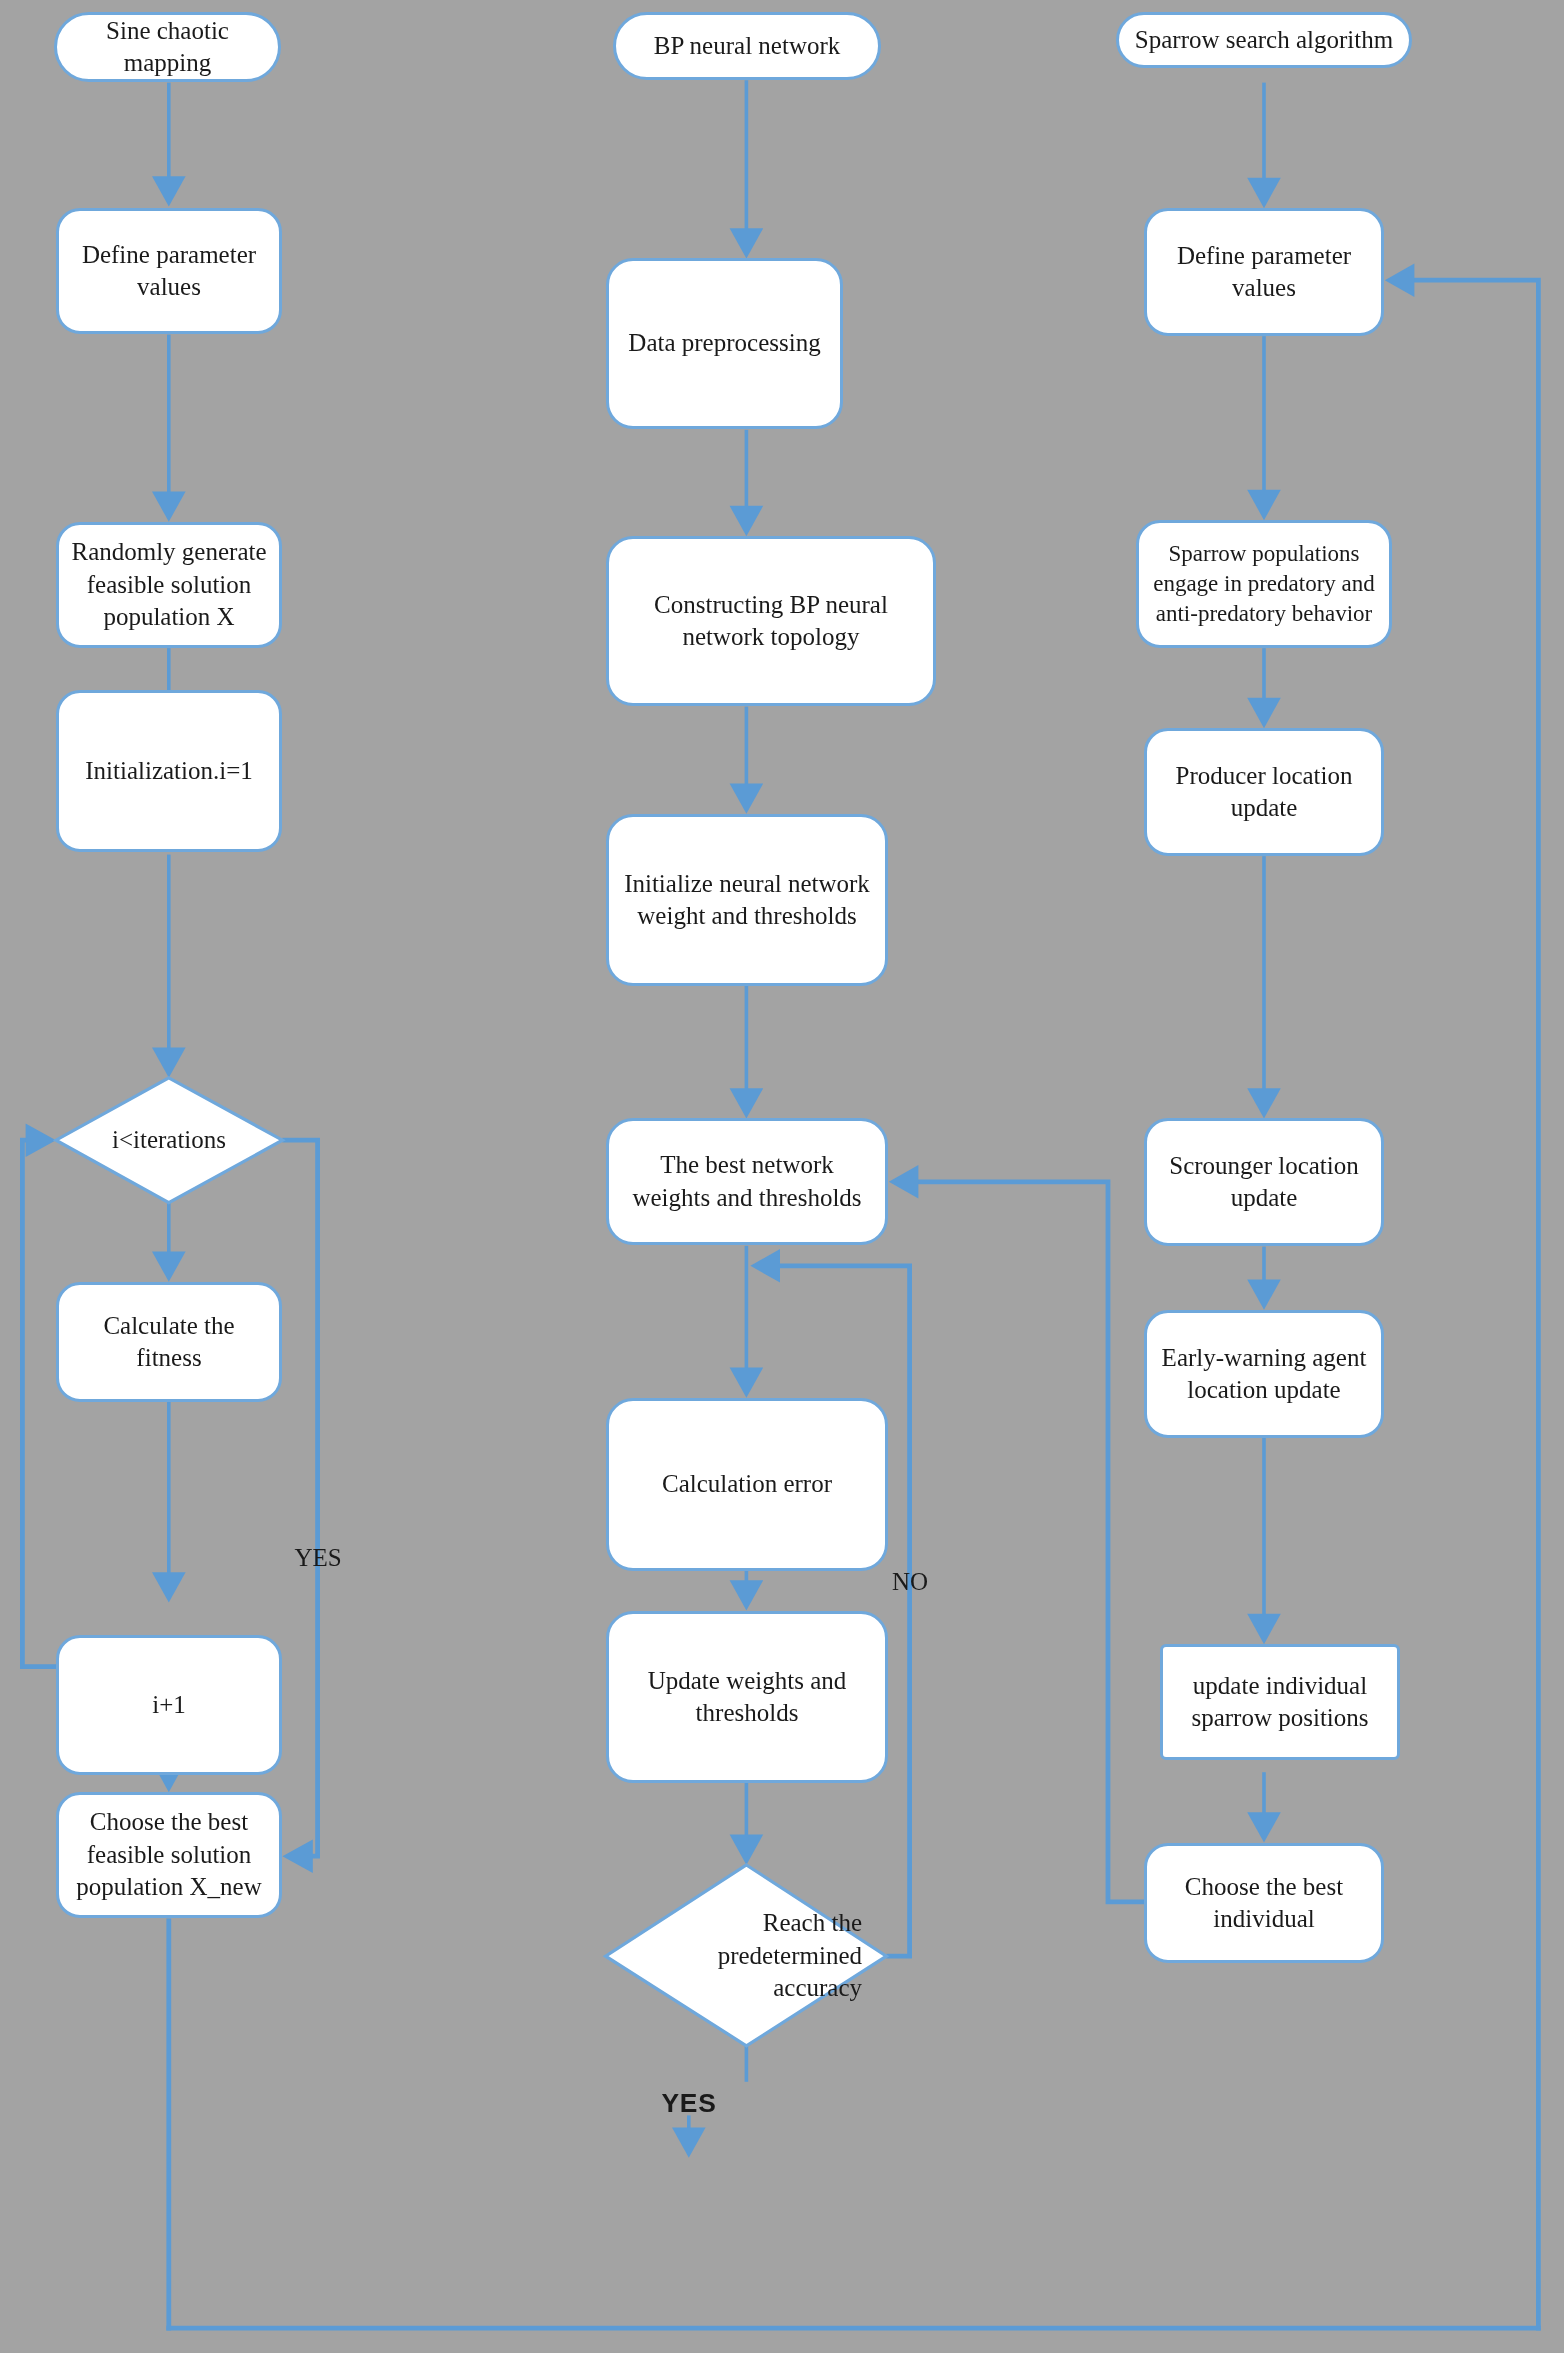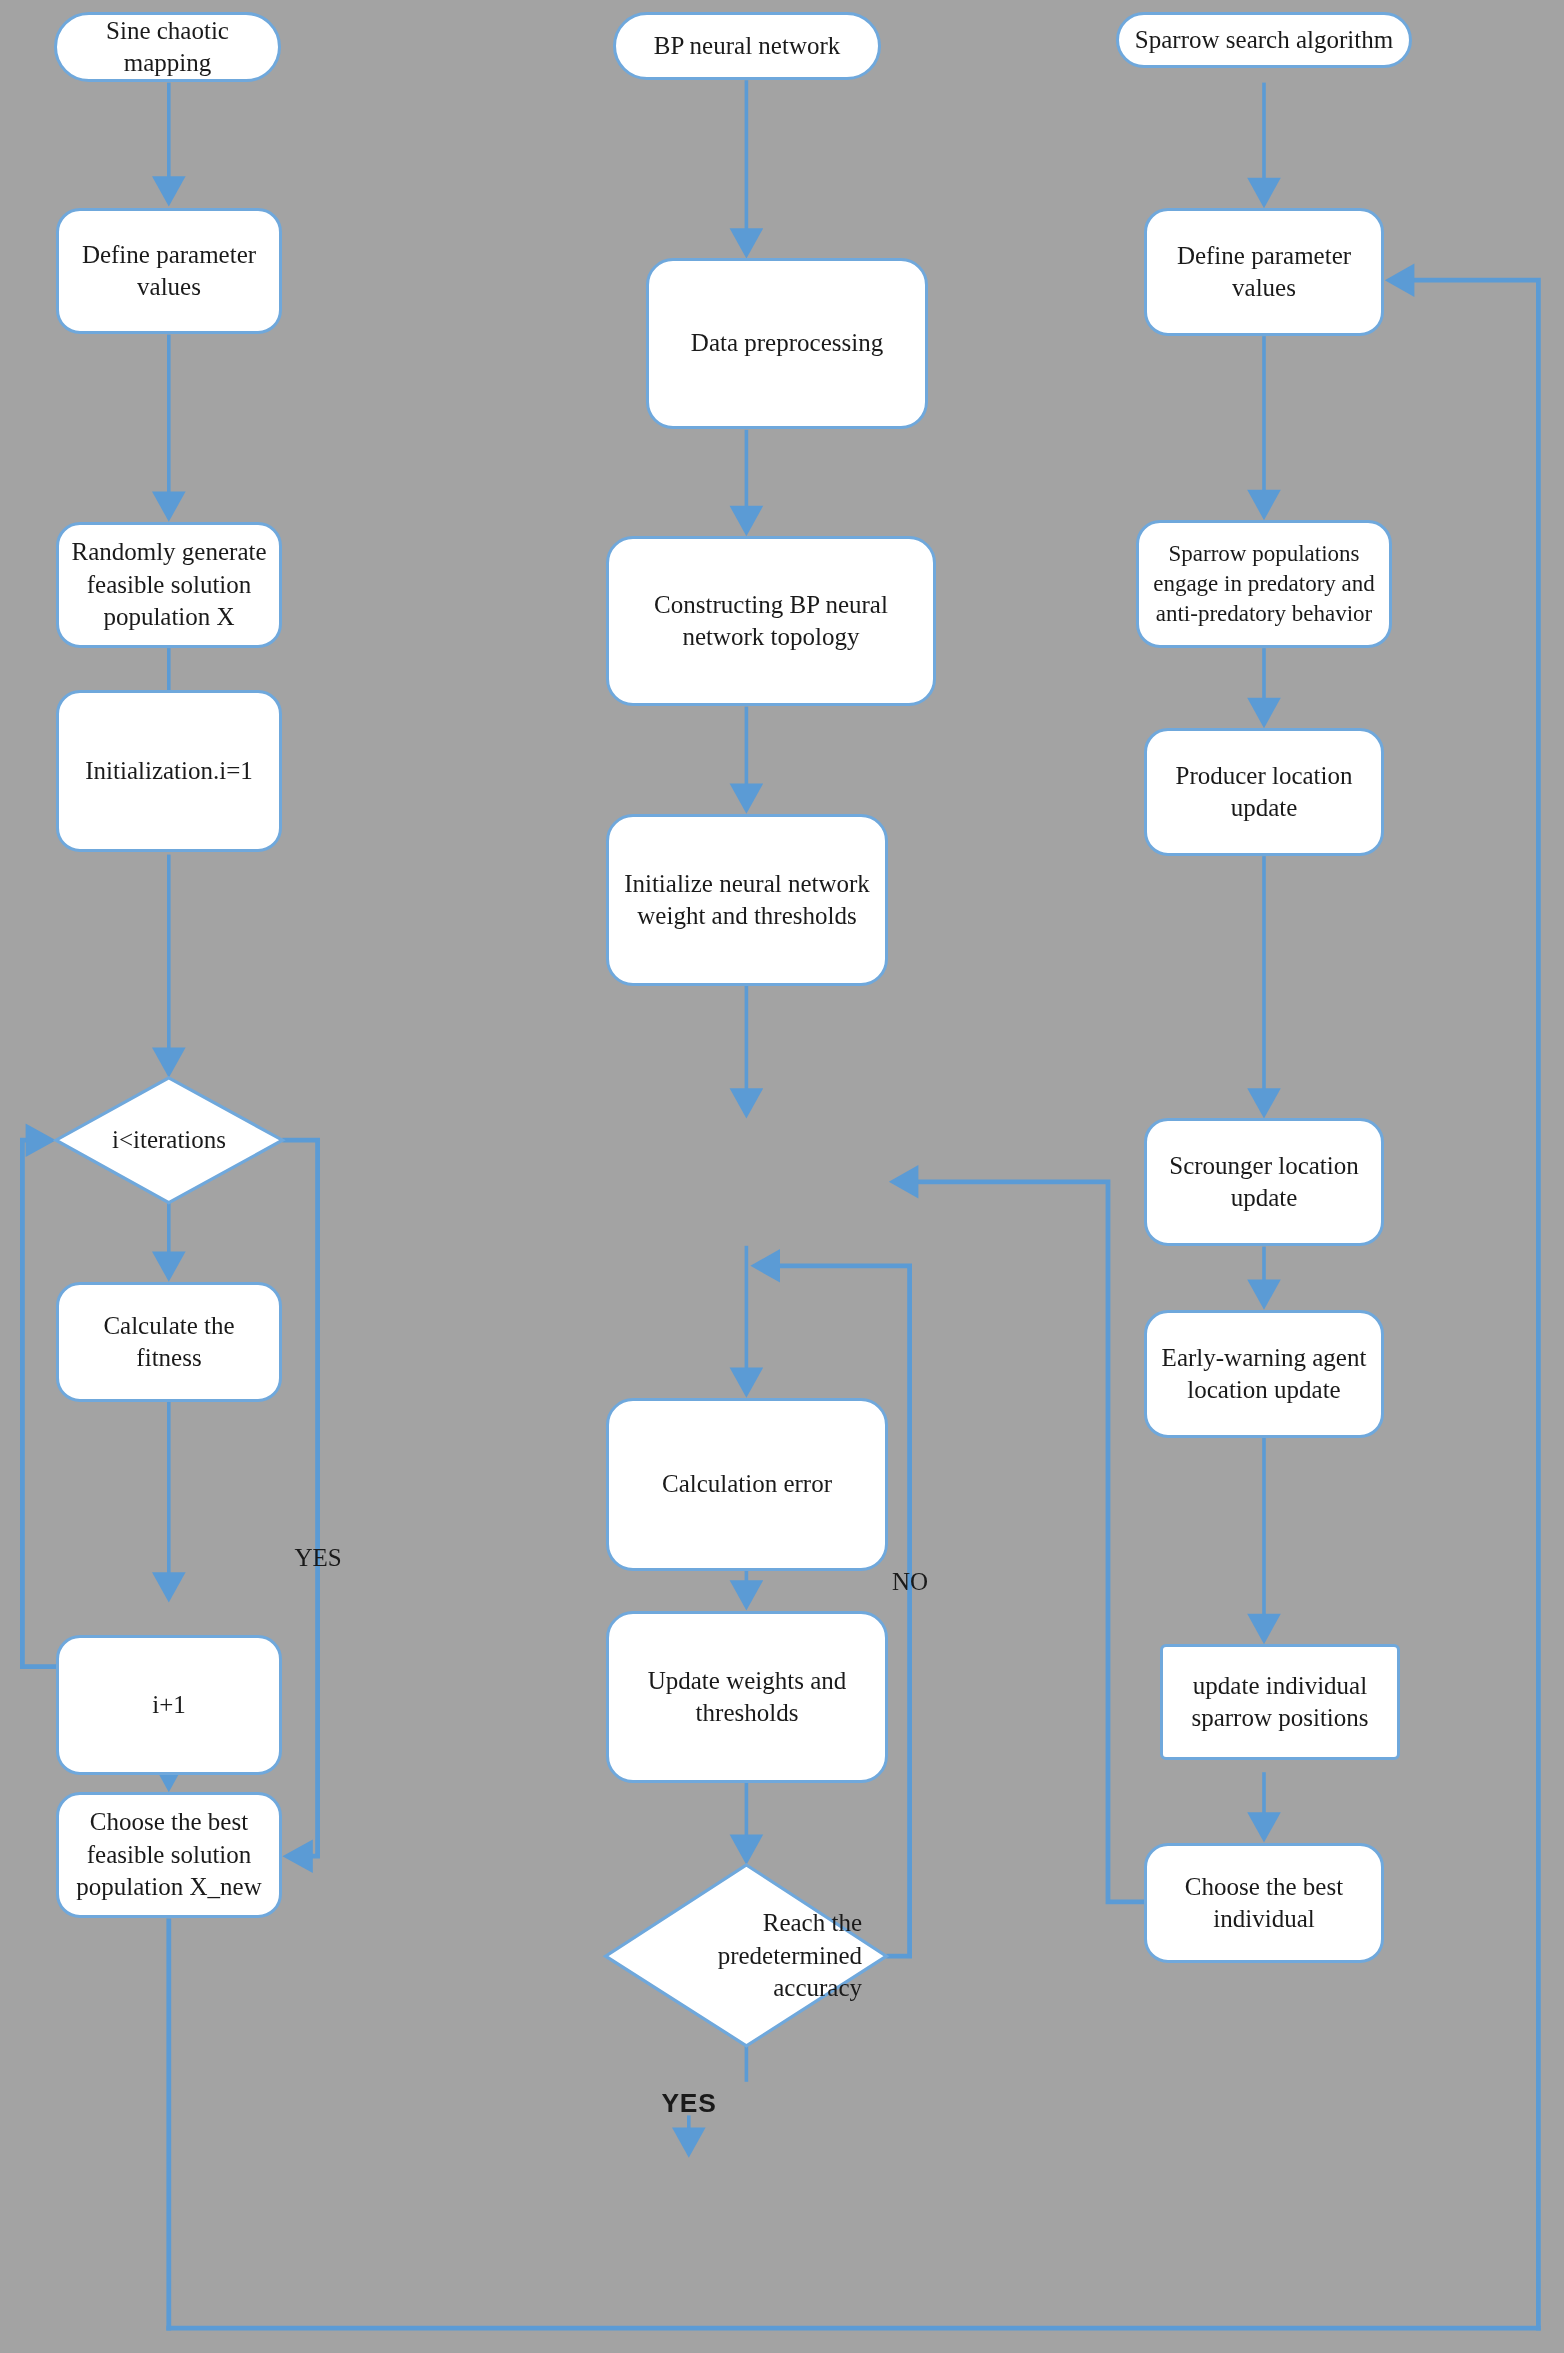--- a/index.html
+++ b/index.html
@@ -111,23 +111,24 @@
   <div class="node r30" style="left:56px;top:208px;width:226px;height:126px;">Define parameter values</div>
   <div class="node r30" style="left:56px;top:522px;width:226px;height:126px;">Randomly generate feasible solution population X</div>
   <div class="node r30" style="left:56px;top:690px;width:226px;height:162px;">Initialization.i=1</div>
   <div class="dlabel" style="left:64px;top:1108px;width:210px;height:64px;">i&lt;iterations</div>
   <div class="node r30" style="left:56px;top:1282px;width:226px;height:120px;">Calculate the fitness</div>
   <div class="node r30" style="left:56px;top:1603px;width:226px;height:140px;margin-top:32px;">i+1</div>
   <div class="node r30" style="left:56px;top:1792px;width:226px;height:126px;">Choose the best feasible solution population X_new</div>
   <div class="elabel" style="left:286px;top:1540px;width:64px;height:35px;">YES</div>
 
   <div class="node r44" style="left:613px;top:12px;width:268px;height:68px;">BP neural network</div>
-  <div class="node r34" style="left:606px;top:258px;width:282px;height:171px;margin-left:40px;">Data preprocessing</div>
+  <div class="node r34" style="left:606px;top:258px;width:237px;height:171px;">Data preprocessing</div>
   <div class="node r34" style="left:606px;top:536px;width:330px;height:170px;">Constructing BP neural network topology</div>
   <div class="node r34" style="left:606px;top:814px;width:282px;height:172px;">Initialize neural network weight and thresholds</div>
+  <div class="node r34" style="left:606px;top:1118px;width:282px;height:127px;">The best network weights and thresholds</div>
   <div class="node r34" style="left:606px;top:1398px;width:282px;height:173px;">Calculation error</div>
   <div class="node r34" style="left:606px;top:1611px;width:282px;height:172px;">Update weights and thresholds</div>
   <div class="dlabel" style="left:630px;top:1908px;width:232px;height:96px;">Reach the predetermined accuracy</div>
   <div class="elabel" style="left:876px;top:1564px;width:68px;height:35px;">NO</div>
   <div class="elabel sans" style="left:645px;top:2086px;width:88px;height:35px;">YES</div>
 
   <div class="node r44" style="left:1116px;top:12px;width:296px;height:56px;">Sparrow search algorithm</div>
   <div class="node r30" style="left:1144px;top:208px;width:240px;height:128px;">Define parameter values</div>
   <div class="node r30 small" style="left:1136px;top:520px;width:256px;height:128px;padding:3.2px 6.4px;">Sparrow populations engage in predatory and anti-predatory behavior</div>
   <div class="node r30" style="left:1144px;top:728px;width:240px;height:128px;">Producer location update</div>

